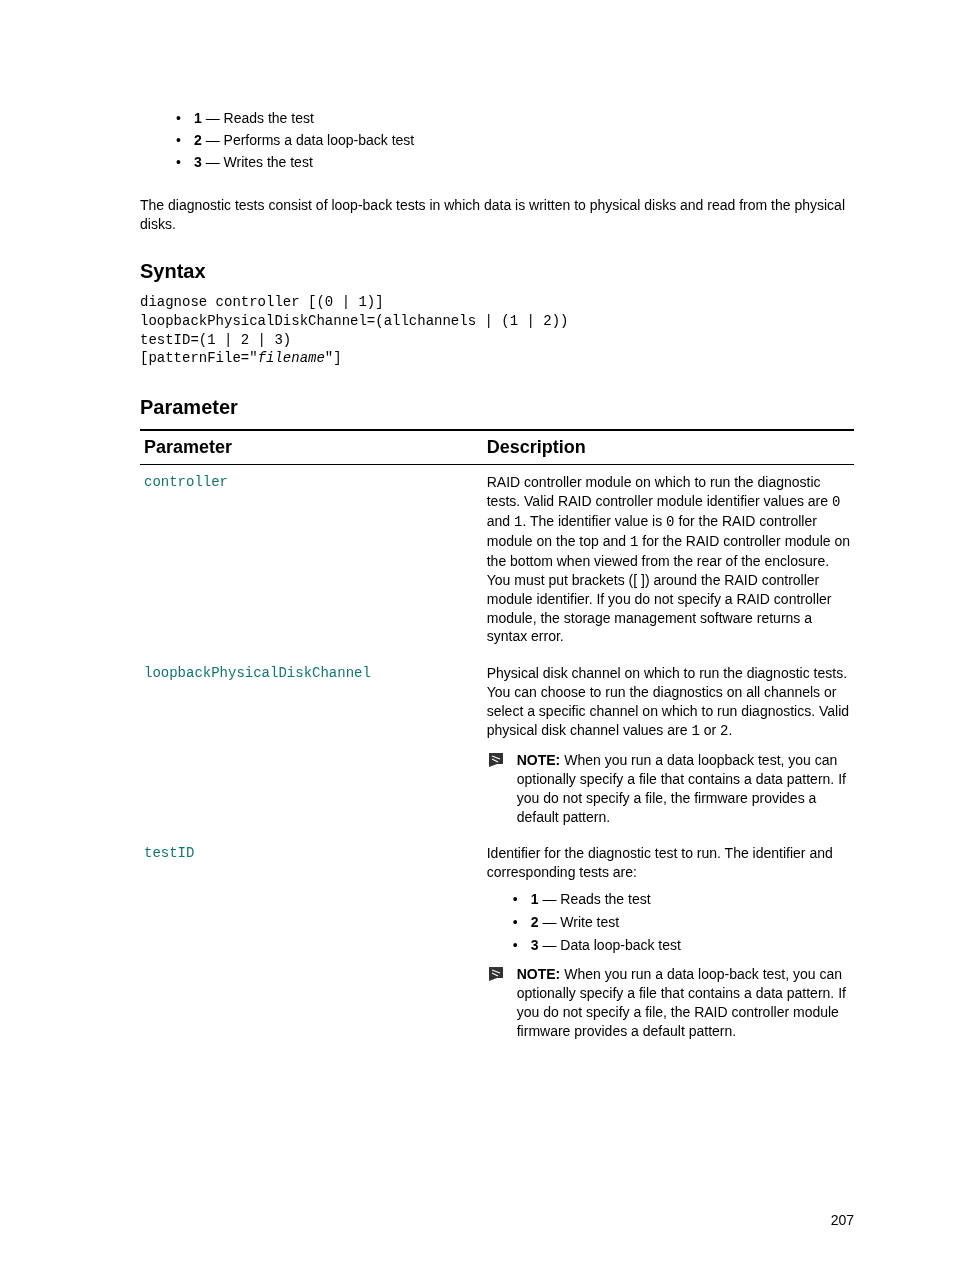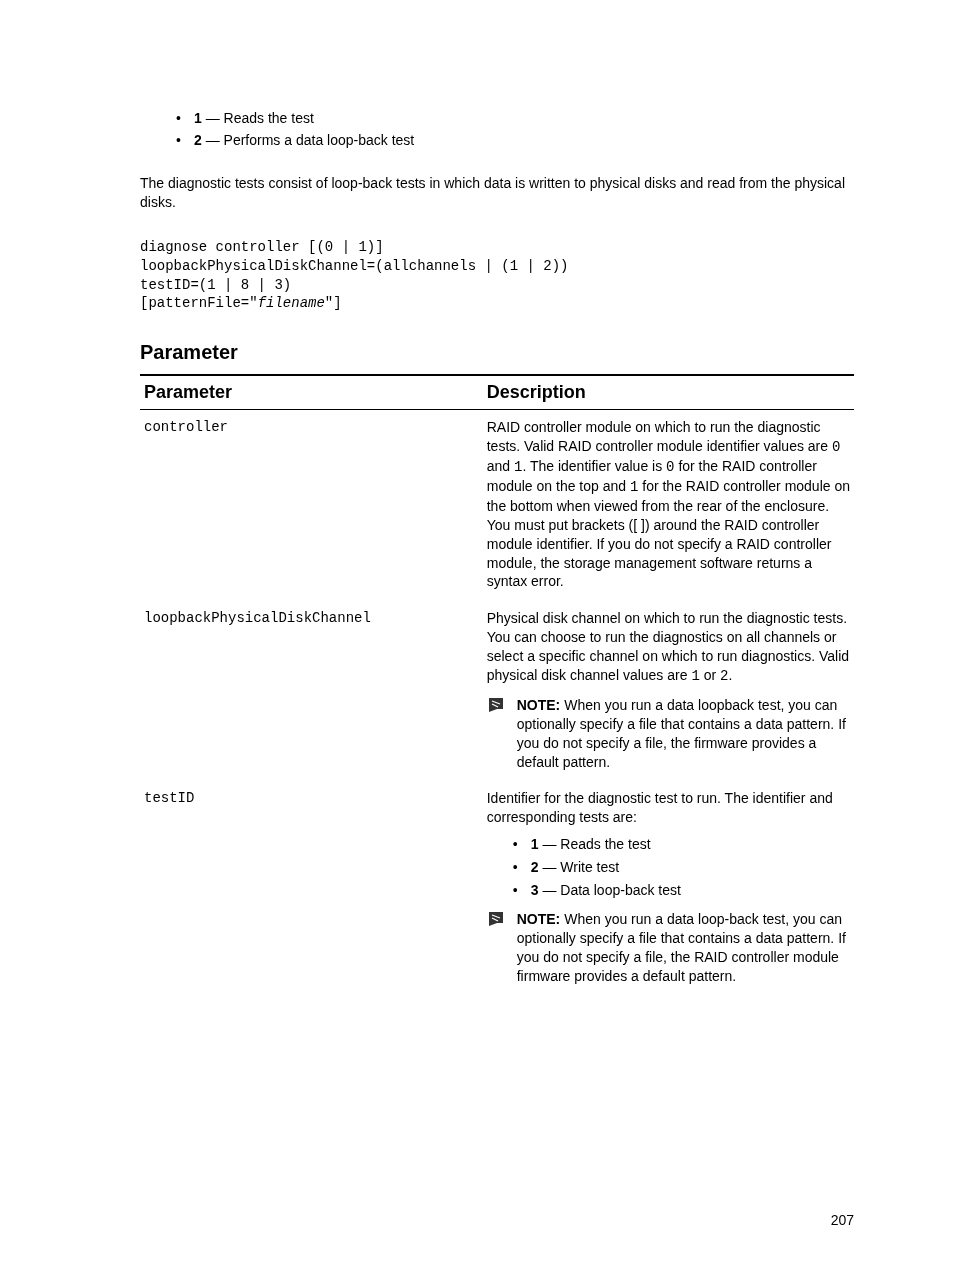--- a/index.html
+++ b/index.html
@@ -67,21 +67,21 @@
   }
   table.params td {
     vertical-align: top;
     padding: 8px 4px 10px 4px;
     font-size: 14px;
     line-height: 1.35;
   }
   table.params td.param-name {
     font-family: "Courier New", Courier, monospace;
     width: 48%;
-    color: #000000;
+    color: #0f766e;
   }
   .mono { font-family: "Courier New", Courier, monospace; }
   .note-block {
     display: flex;
     margin-top: 10px;
   }
   .note-icon {
     flex: 0 0 22px;
     margin-right: 8px;
   }
@@ -114,28 +114,30 @@
   }
 </style>
 </head>
 <body>
 
 <div class="page">
 
   <ul class="top-list">
     <li><span class="num">1</span><span> — Reads the test</span></li>
     <li><span class="num">2</span><span> — Performs a data loop-back test</span></li>
+    <li><span class="num">3</span><span> — Writes the test</span></li>
   </ul>
 
   <p class="body-text">The diagnostic tests consist of loop-back tests in which data is written to physical disks and read from the physical disks.</p>
 
+  <h2 class="section">Syntax</h2>
 
   <pre class="code"><span>diagnose controller [(0 | 1)]</span>
 <span>loopbackPhysicalDiskChannel=(allchannels | (1 | 2))</span>
-<span>testID=(1 | 8 | 3)</span>
+<span>testID=(1 | 2 | 3)</span>
 <span>[patternFile="</span><span class="ital">filename</span><span>"]</span></pre>
 
   <h2 class="section">Parameter</h2>
 
   <table class="params">
     <thead>
       <tr>
         <th>Parameter</th>
         <th>Description</th>
       </tr>

